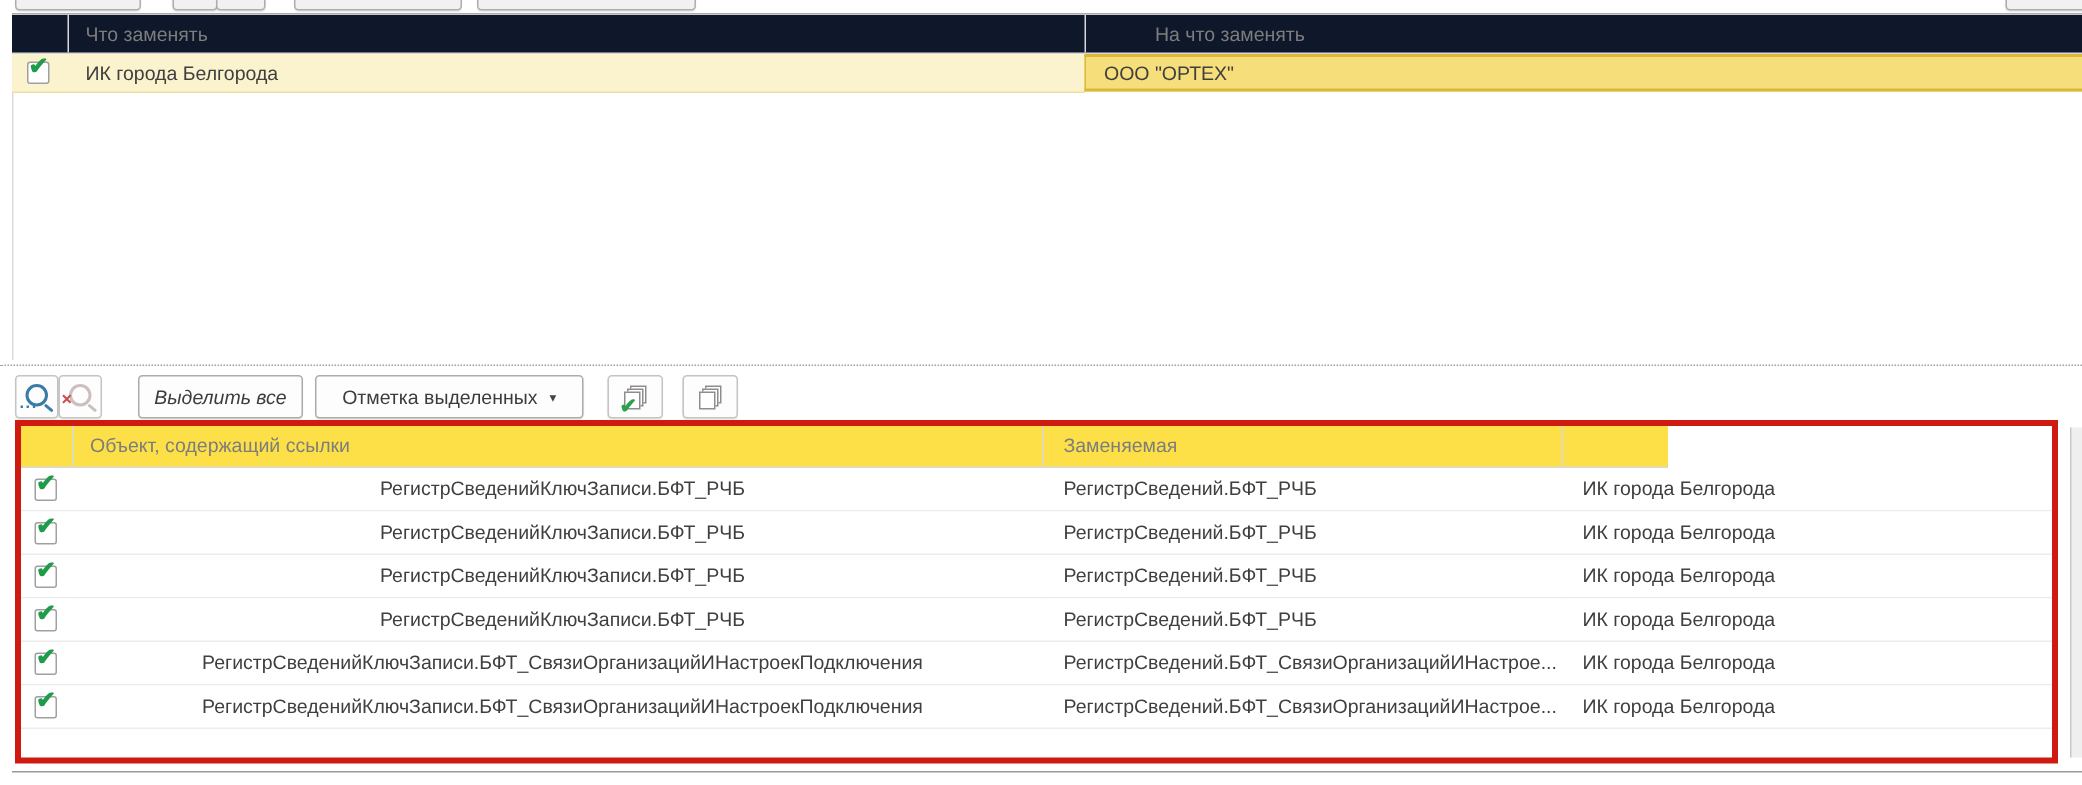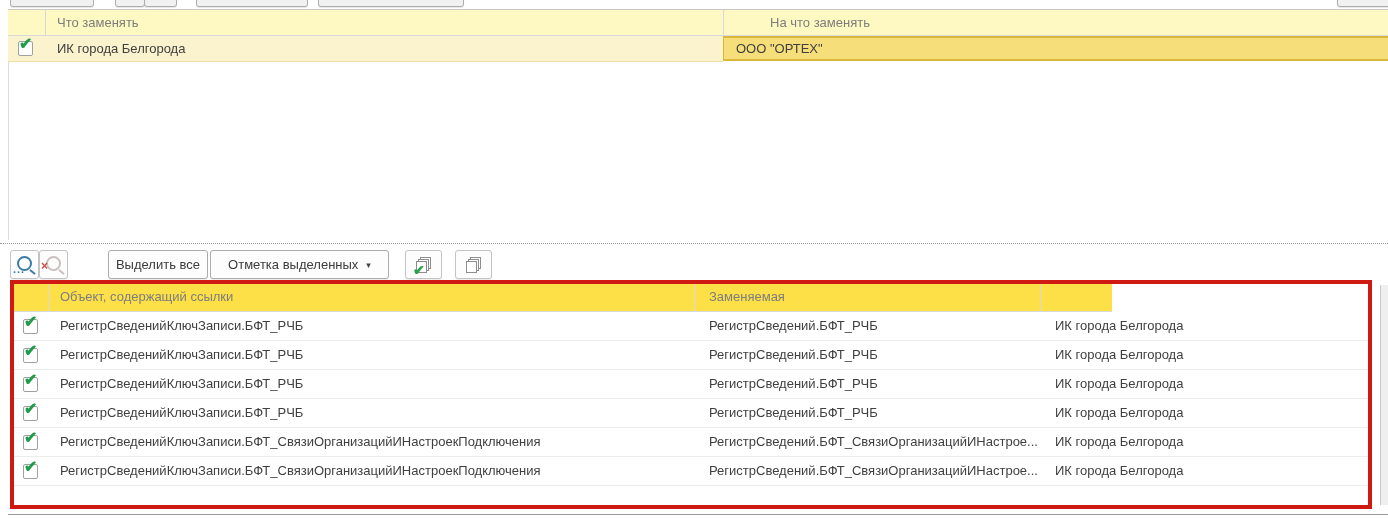--- a/index.html
+++ b/index.html
@@ -5,21 +5,21 @@
   html,body{margin:0;padding:0;background:#fff;}
   .screen{position:relative;width:1388px;height:523px;background:#ffffff;overflow:hidden;
           font-family:"Liberation Sans",sans-serif;font-size:13px;color:#3f3f3f;}
 
   
   .tb{position:absolute;top:-6px;height:13px;background:#f1f1f1;border:1px solid #adadad;
       border-radius:3px;box-sizing:border-box;box-shadow:0 1px 1px rgba(0,0,0,.10);}
 
   
   .top-table-frame{position:absolute;left:8px;top:9px;width:1380px;height:231px;border-left:1px solid #dcdcdc;}
-  .top-header{position:absolute;left:8px;top:9px;width:1380px;height:27px;background:#fef9c3;
+  .top-header{position:absolute;left:8px;top:9px;width:1380px;height:27px;background:#0f172a;
               border-top:1px solid #c9c9c9;border-bottom:1px solid #d9d9d9;box-sizing:border-box;}
   .hdr-label{position:absolute;top:0;height:25px;line-height:25px;color:#7d7d7d;white-space:nowrap;}
   .vsep{position:absolute;top:0;width:1px;height:100%;background:#d9d9d9;}
 
   .replace-row{position:absolute;left:8px;top:36px;width:1380px;height:25px;}
   .row-hl{position:absolute;left:0;top:0;width:715px;height:25px;background:#fbf3cd;border-bottom:1px solid #ecdfa6;}
   .what-text{position:absolute;left:49px;top:0;height:25px;line-height:25px;white-space:nowrap;}
   .sel-cell{position:absolute;left:715px;top:0;width:665px;height:25px;background:#f6de7b;
             border-top:2px solid #d9b83a;border-bottom:2px solid #d9b83a;border-left:1px solid #d9b83a;
             box-sizing:border-box;line-height:21px;padding-left:12px;white-space:nowrap;}
@@ -48,21 +48,21 @@
   .papers i{position:absolute;display:block;width:11px;height:12px;background:#fff;border:1px solid #8d8d8d;box-sizing:border-box;}
   .papers .p1{left:4px;top:0;} .papers .p2{left:2px;top:2px;} .papers .p3{left:0;top:4px;}
   .papers .pcheck{position:absolute;left:-3px;top:0px;font-size:14px;font-weight:bold;color:#2aa24b;}
   .dd-arrow{display:inline-block;margin-left:8px;font-size:9px;color:#444;transform:translateY(-1px);}
 
   
   .links-header{position:absolute;left:14px;top:284px;width:1098px;height:28px;background:#fde047;
                 border-bottom:1px solid #d9d9d9;box-sizing:border-box;}
   .link-row{position:absolute;left:14px;width:1354px;height:29px;border-bottom:1px solid #ececec;box-sizing:border-box;background:#fff;}
   .cell{position:absolute;top:0;height:29px;line-height:28px;white-space:nowrap;overflow:hidden;}
-  .cell.obj{left:46px;width:630px;}
+  .cell.obj{left:46px;width:630px;text-align:center;}
   .cell.meta{left:695px;width:335px;}
   .cell.lnk{left:1041px;width:300px;}
   .body-vline{position:absolute;top:312px;width:1px;height:174px;background:#ececec;}
 
   .annotation{position:absolute;left:10px;top:280px;width:1362px;height:229px;border:4px solid #cf1a12;
               box-sizing:border-box;z-index:60;pointer-events:none;}
   .right-strip{position:absolute;left:1380px;top:285px;width:8px;height:220px;background:#efefef;border-left:1px solid #c9c9c9;}
   .bottom-line{position:absolute;left:8px;top:514px;width:1380px;height:0;border-top:1px solid #9a9a9a;}
 </style>
 </head>
@@ -99,21 +99,21 @@
   <div class="btn icon-btn" style="left:10px;width:29px;">
     <span class="mag">
         <span class="dots">...</span>
       </span>
   </div>
   <div class="btn icon-btn" style="left:39px;width:29px;">
     <span class="mag disabled">
         <span class="redx">×</span>
       </span>
   </div>
-  <div class="btn" style="left:108px;width:100px;">Выделить все</div>
+  <div class="btn" style="left:92px;width:110px;font-style:italic;">Выделить все</div>
   <div class="btn" style="left:210px;width:179px;"><span>Отметка выделенных</span><span class="dd-arrow">▾</span></div>
   <div class="btn icon-btn" style="left:405px;width:37px;">
     <span class="papers">
         <i class="p1"></i>
         <i class="p2"></i>
         <i class="p3"></i>
         <span class="pcheck">✔</span>
       </span>
   </div>
   <div class="btn icon-btn" style="left:455px;width:37px;">

